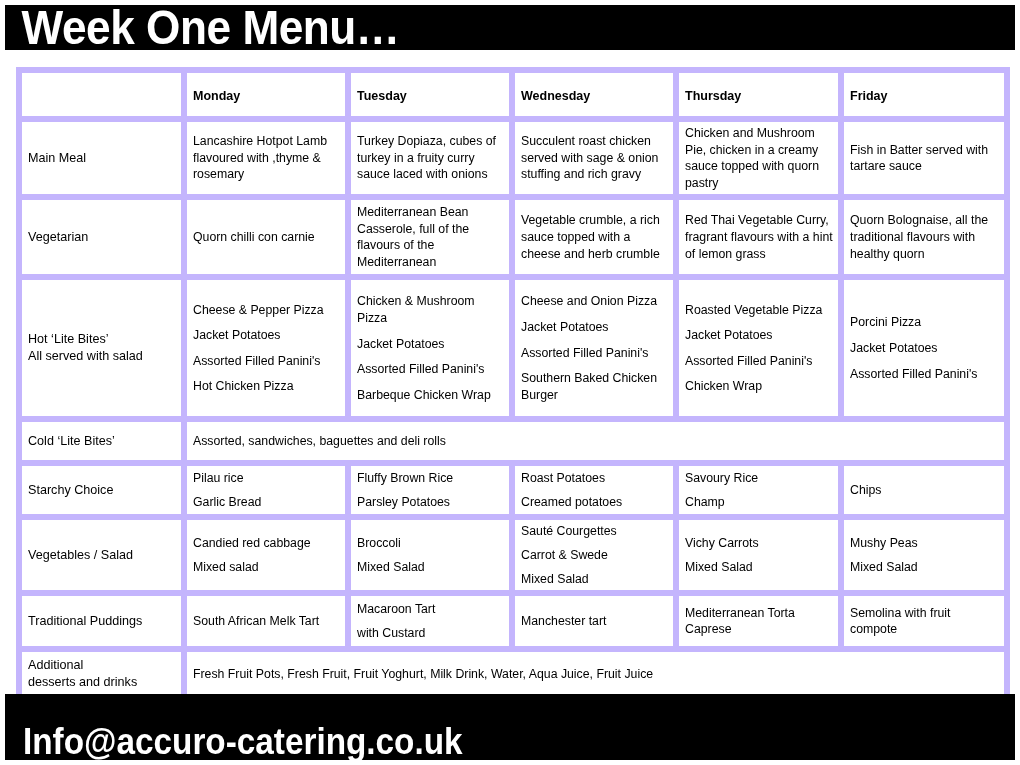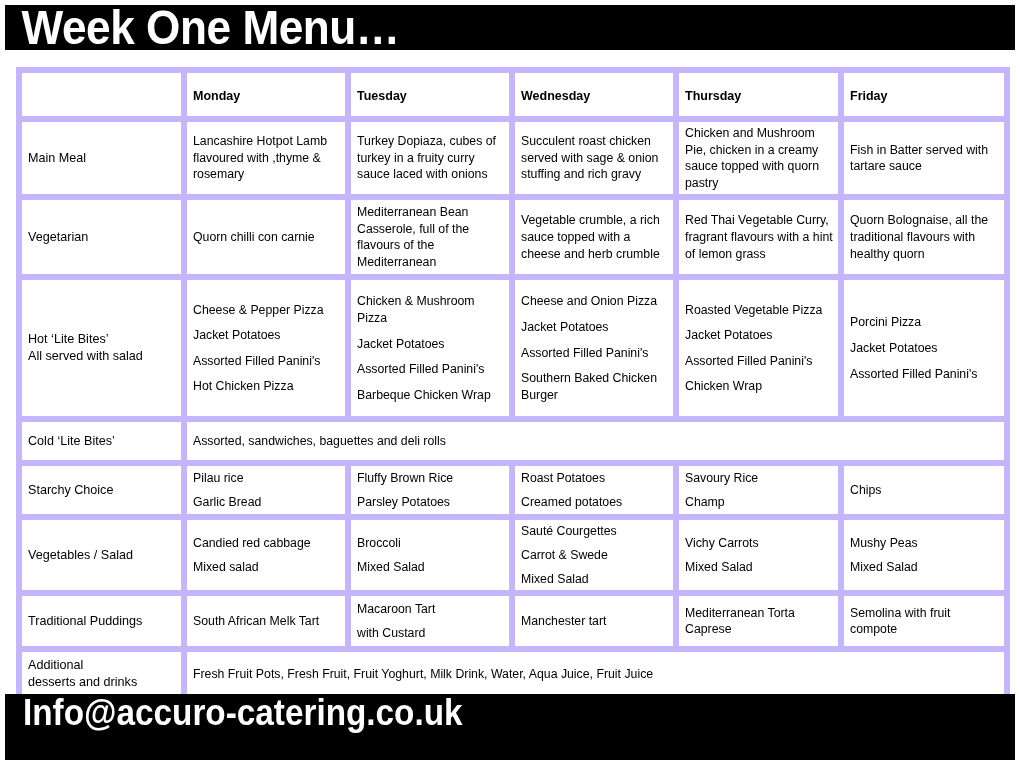--- a/index.html
+++ b/index.html
@@ -42,21 +42,21 @@
 
   
   .footer-banner {
     position: absolute;
     left: 5px;
     top: 694px;
     width: 1010px;
     height: 66px;
     background: #000000;
     display: flex;
-    align-items: flex-start;
+    align-items: flex-end;
   }
   .footer-text {
     color: #ffffff;
     font-family: "Liberation Sans", sans-serif;
     font-size: 37px;
     font-weight: bold;
     line-height: 1;
     padding-left: 20px;
     white-space: nowrap;
     transform: scaleX(0.90);

